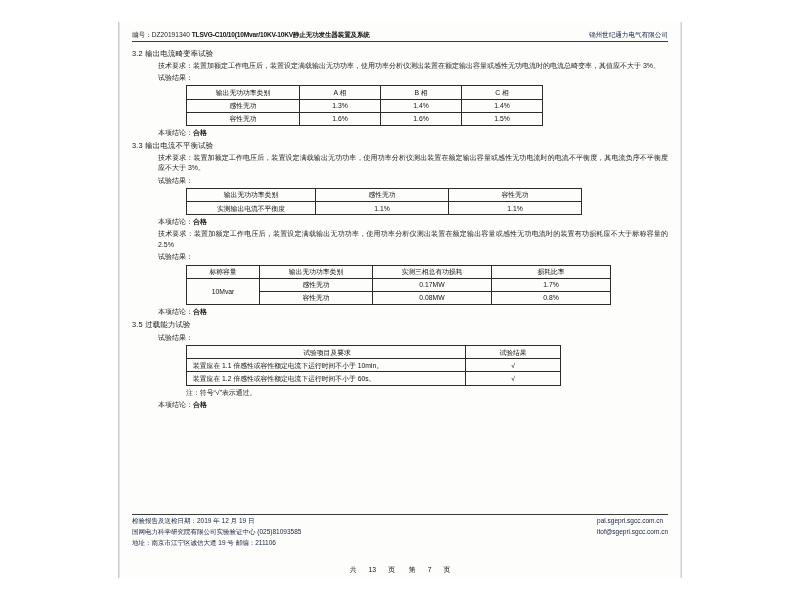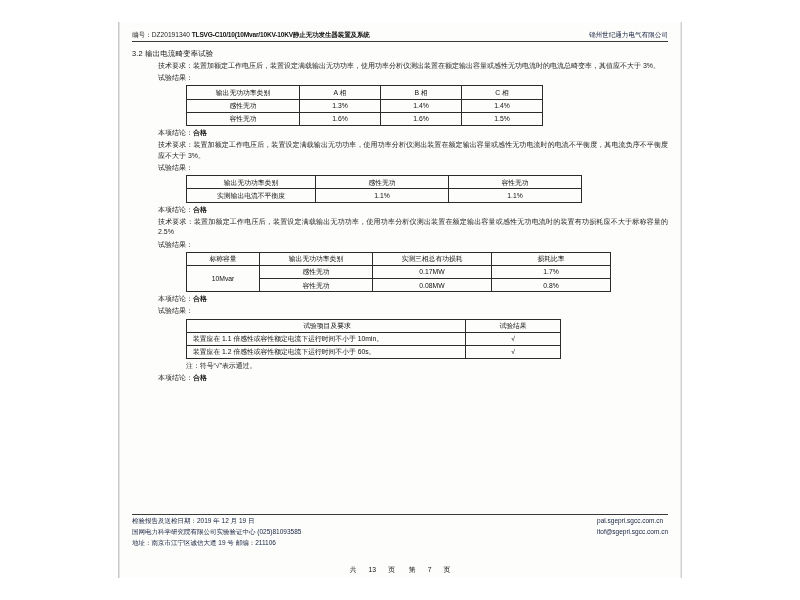--- a/index.html
+++ b/index.html
@@ -218,20 +218,24 @@
             <td>1.5%</td>
           </tr>
         </tbody>
           </table>
         <div class="concl">
           <span>本项结论：</span><b>合格</b>
         </div>
       </div>
 
       <div class="sec">
+        <div class="sec-title">
+          <span>3.3</span>
+          <span>输出电流不平衡试验</span>
+        </div>
         <div class="para">
           <span class="lbl">技术要求：</span><span>装置加额定工作电压后，装置设定满载输出无功功率，使用功率分析仪测出装置在额定输出容量或感性无功电流时的电流不平衡度，其电流负序不平衡度应不大于 3%。</span>
         </div>
         <div class="subline">试验结果：</div>
         <table class="t t2">
           <tbody>
               <tr>
             <td>输出无功功率类别</td>
             <td>感性无功</td>
             <td>容性无功</td>
@@ -273,20 +277,24 @@
             <td>0.8%</td>
           </tr>
         </tbody>
           </table>
         <div class="concl">
           <span>本项结论：</span><b>合格</b>
         </div>
       </div>
 
       <div class="sec">
+        <div class="sec-title">
+          <span>3.5</span>
+          <span>过载能力试验</span>
+        </div>
         <div class="subline">试验结果：</div>
         <table class="t t4">
           <tbody>
               <tr class="hdrrow">
             <td>试验项目及要求</td>
             <td>试验结果</td>
           </tr>
           <tr>
             <td>装置应在 1.1 倍感性或容性额定电流下运行时间不小于 10min。</td>
             <td>√</td>

